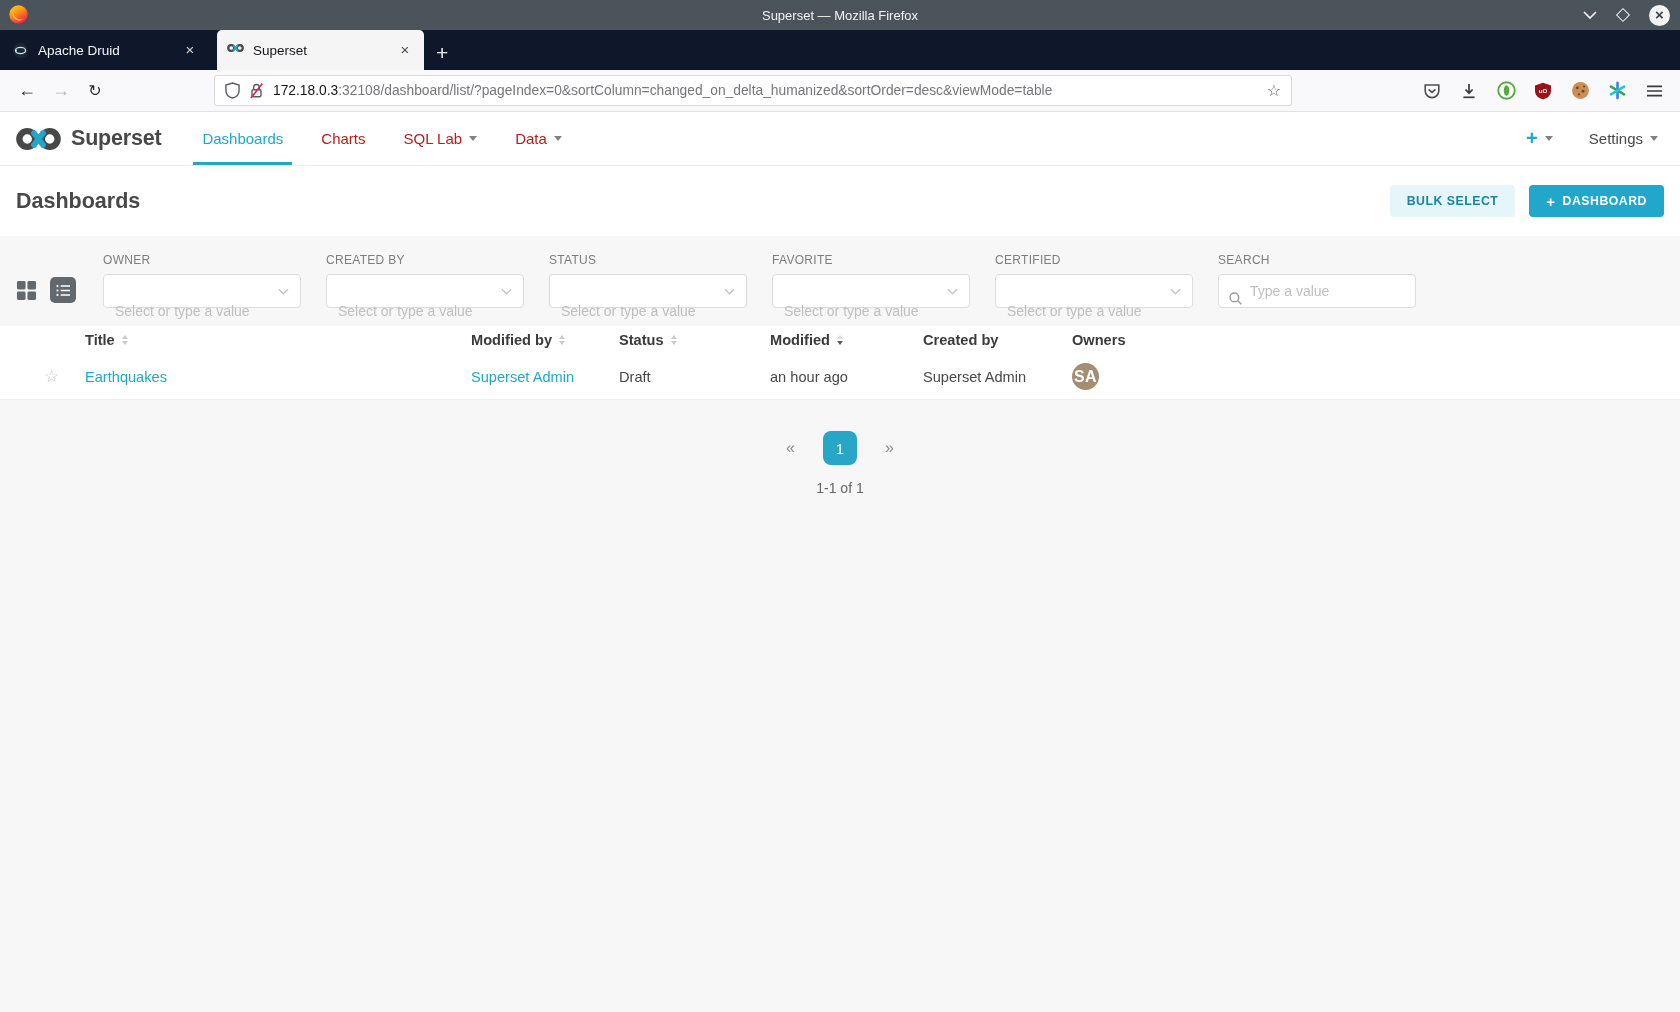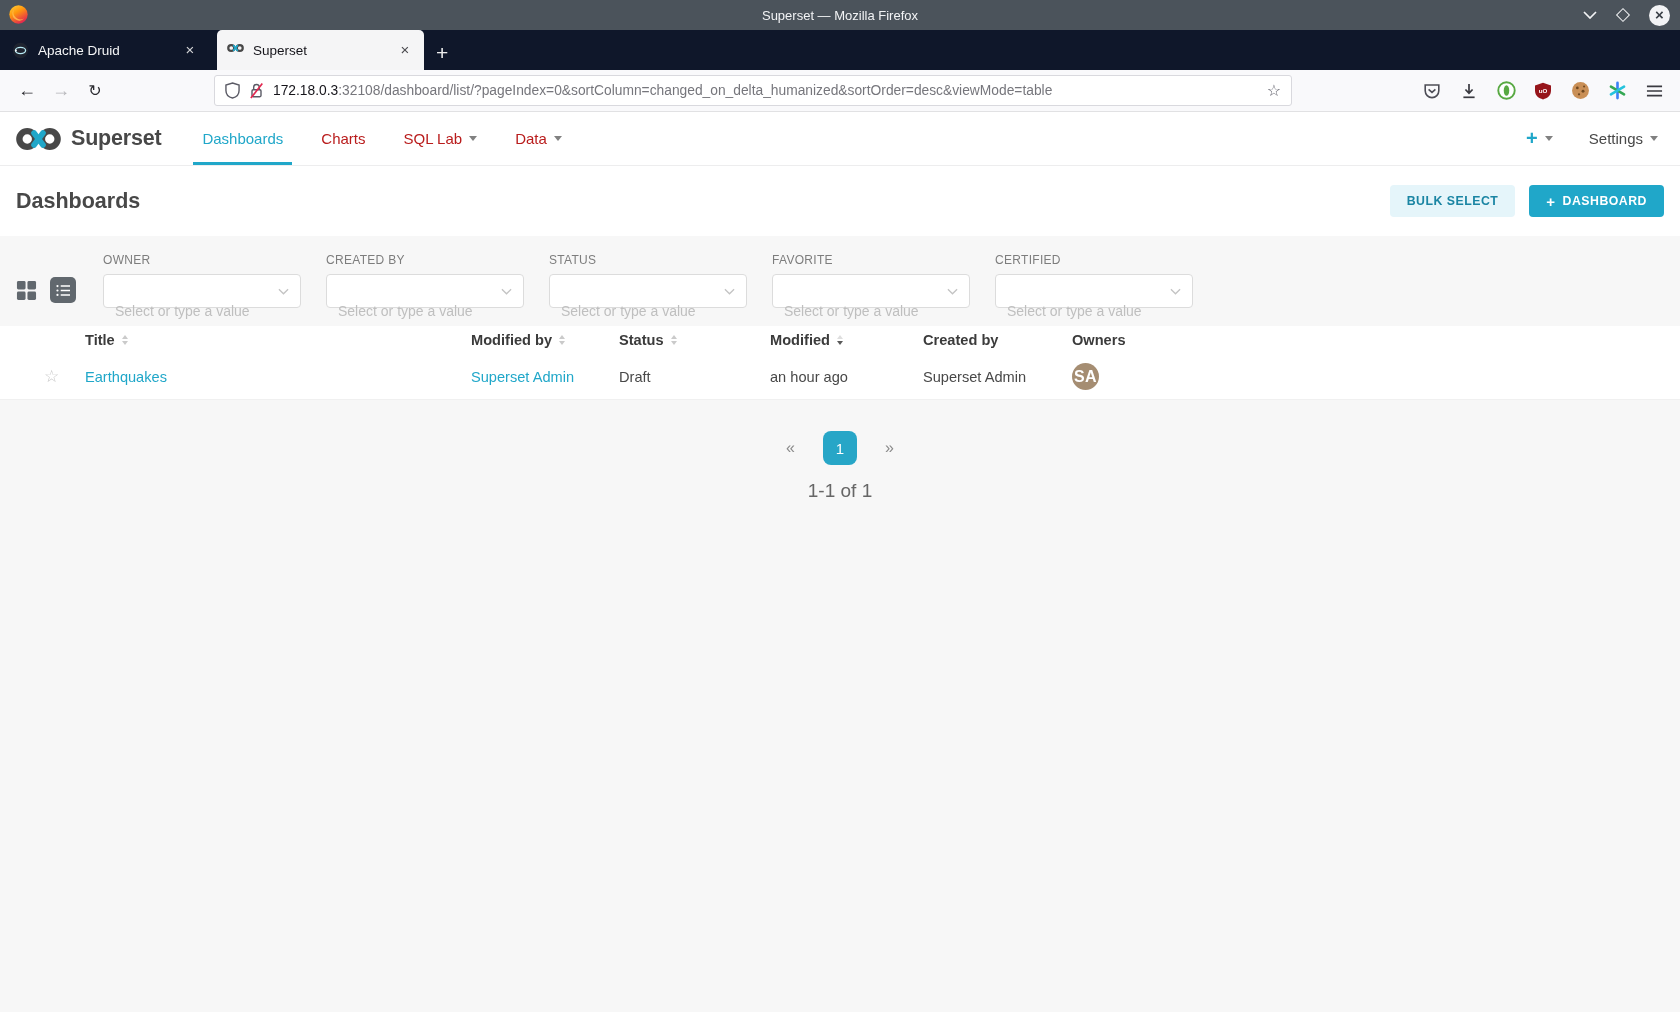--- a/index.html
+++ b/index.html
@@ -91,21 +91,21 @@
   .sort.active .car-up { border-bottom-color:#dedede; }
   .sort.active .car-down { border-top-color:#595959; }
   a.cell-link { color:#20a7c9; text-decoration:none; }
   .avatar { width:27px; height:27px; border-radius:50%; background:#a58d72; color:#fff; font-size:16px; font-weight:bold; display:flex; align-items:center; justify-content:center; letter-spacing:0.3px; }
 
   
   .pager-wrap { display:flex; flex-direction:column; align-items:center; margin-top:31px; }
   .pager { display:flex; align-items:center; }
   .pg-arrow { color:#8b8b8b; font-size:16px; padding:4px 8px; }
   .pg-page { width:34px; height:34px; background:#27a6c7; border-radius:8px; color:#fff; font-size:15px; display:flex; align-items:center; justify-content:center; margin:0 20px; }
-  .pager-summary { margin-top:15px; font-size:19px; color:#666; }
+  .pager-summary { margin-top:15px; font-size:14px; color:#666; }
 </style>
 </head>
 <body>
 
 <div class="titlebar">
   <span class="fx-logo">
     <svg viewBox="0 0 24 24" width="21" height="21">
       <defs>
         <linearGradient id="fxg" x1="0" y1="0" x2="0.6" y2="1">
           <stop offset="0" stop-color="#ffd43d"></stop>
@@ -349,20 +349,32 @@
     <span class="fgroup">
       <span class="flabel">CERTIFIED</span>
       <span class="fselect">
         <span class="fplaceholder">Select or type a value</span>
         <svg width="11" height="7" viewBox="0 0 12 7">
             <polyline points="1,1 6,6 11,1" fill="none" stroke="#c3c3c3" stroke-width="1.4"></polyline>
           </svg>
       </span>
     </span>
 
+    <span class="fgroup search-group">
+      <span class="flabel">SEARCH</span>
+      <span class="fsearch">
+        <span class="search-icon">
+          <svg width="15" height="15" viewBox="0 0 16 16">
+              <circle cx="6.8" cy="6.8" r="4.6" fill="none" stroke="#9b9b9b" stroke-width="1.5"></circle>
+              <line x1="10.4" y1="10.4" x2="14.2" y2="14.2" stroke="#9b9b9b" stroke-width="1.5"></line>
+            </svg>
+        </span>
+        <input type="text" placeholder="Type a value" style="">
+      </span>
+    </span>
   </div>
 
   <div class="list-table">
     <div class="trow thead">
       <span class="cell cell-star"></span>
       <span class="cell">
           <span>Title</span>
           <span class="sort">
             <span class="car-up"></span>
             <span class="car-down"></span>

